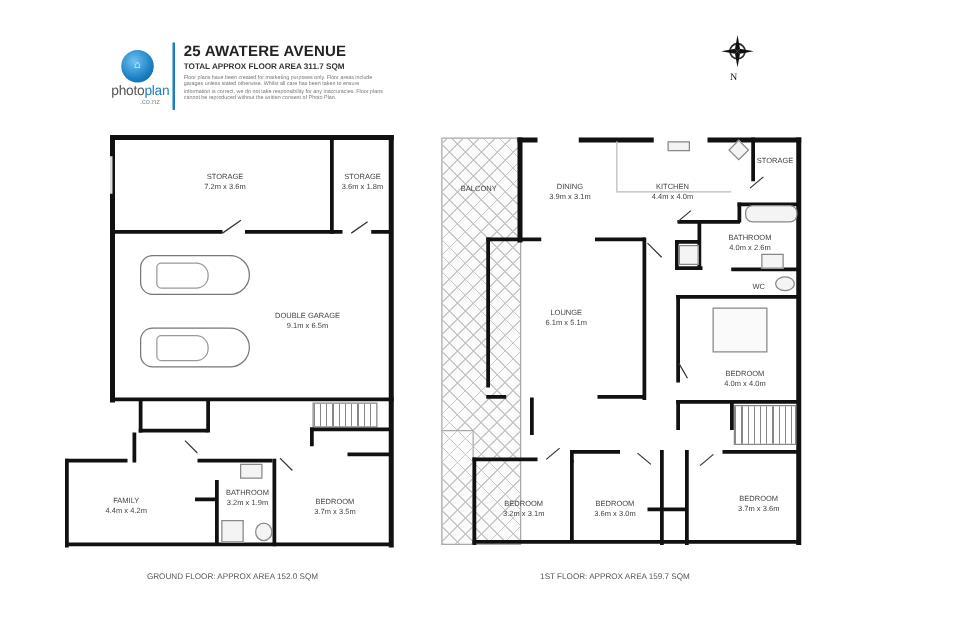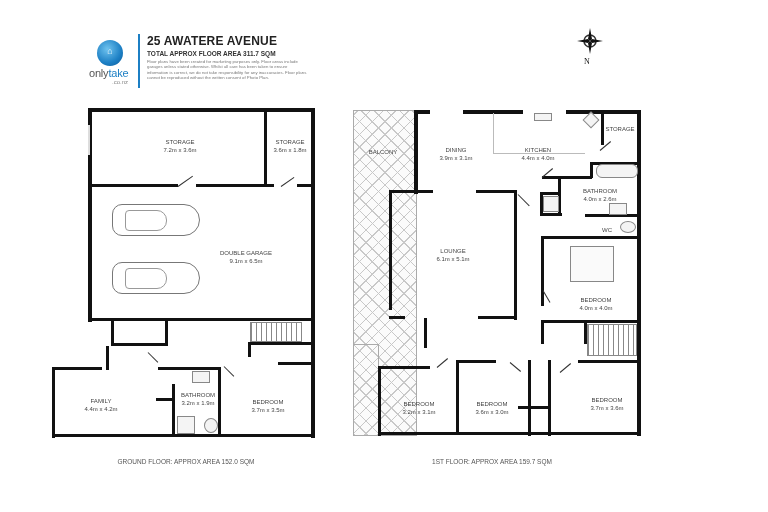--- a/index.html
+++ b/index.html
@@ -25,21 +25,21 @@
   .car::before { content:""; position:absolute; left:12px; top:5px; width:40px; height:19px; border:1px solid #999; border-radius:4px 10px 10px 4px; }
   .fixture { position:absolute; border:1px solid #888; background:#f4f4f4; }
   .stairs { position:absolute; background-image:repeating-linear-gradient(90deg, #888 0 1px, transparent 1px 5px); border:1px solid #888; }
   .door { position:absolute; height:1px; background:#333; transform-origin:left center; }
 </style>
 </head>
 <body>
 
 <div class="abs logo-circle"></div>
 <div class="abs logo-glyph">⌂</div>
-<div class="abs logo-text"><span>only</span><span class="accent">take</span></div>
+<div class="abs logo-text"><span>photo</span><span class="accent">plan</span></div>
 <div class="abs logo-sub">.co.nz</div>
 <div class="abs divider"></div>
 <div class="abs title">25 AWATERE AVENUE</div>
 <div class="abs subtitle">TOTAL APPROX FLOOR AREA 311.7 SQM</div>
 <div class="abs disclaimer">Floor plans have been created for marketing purposes only. Floor areas include garages unless stated otherwise. Whilst all care has been taken to ensure information is correct, we do not take responsibility for any inaccuracies. Floor plans cannot be reproduced without the written consent of Photo Plan.</div>
 
 <svg class="abs compass" viewBox="0 0 32 40">
   <circle cx="16" cy="15" r="6" fill="none" stroke="#333" stroke-width="1.5"></circle>
   <polygon points="16,2 18,13 16,15 14,13" fill="#111"></polygon>
   <polygon points="16,28 18,17 16,15 14,17" fill="#111"></polygon>

